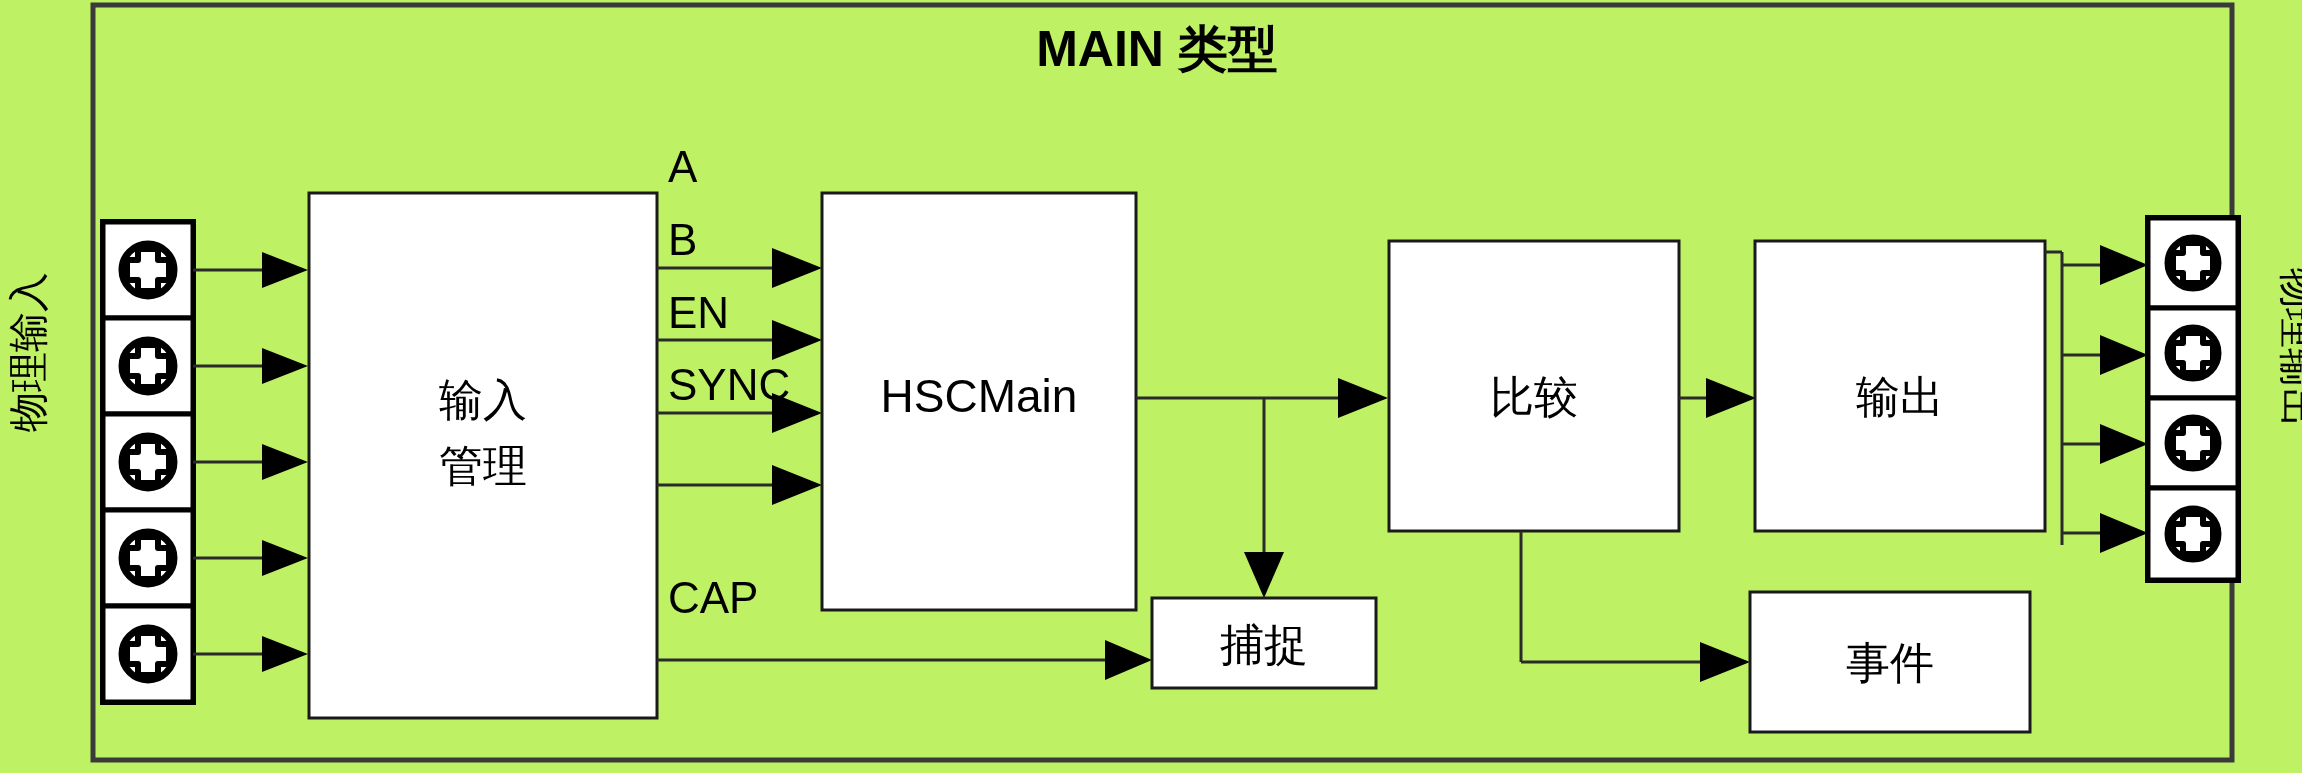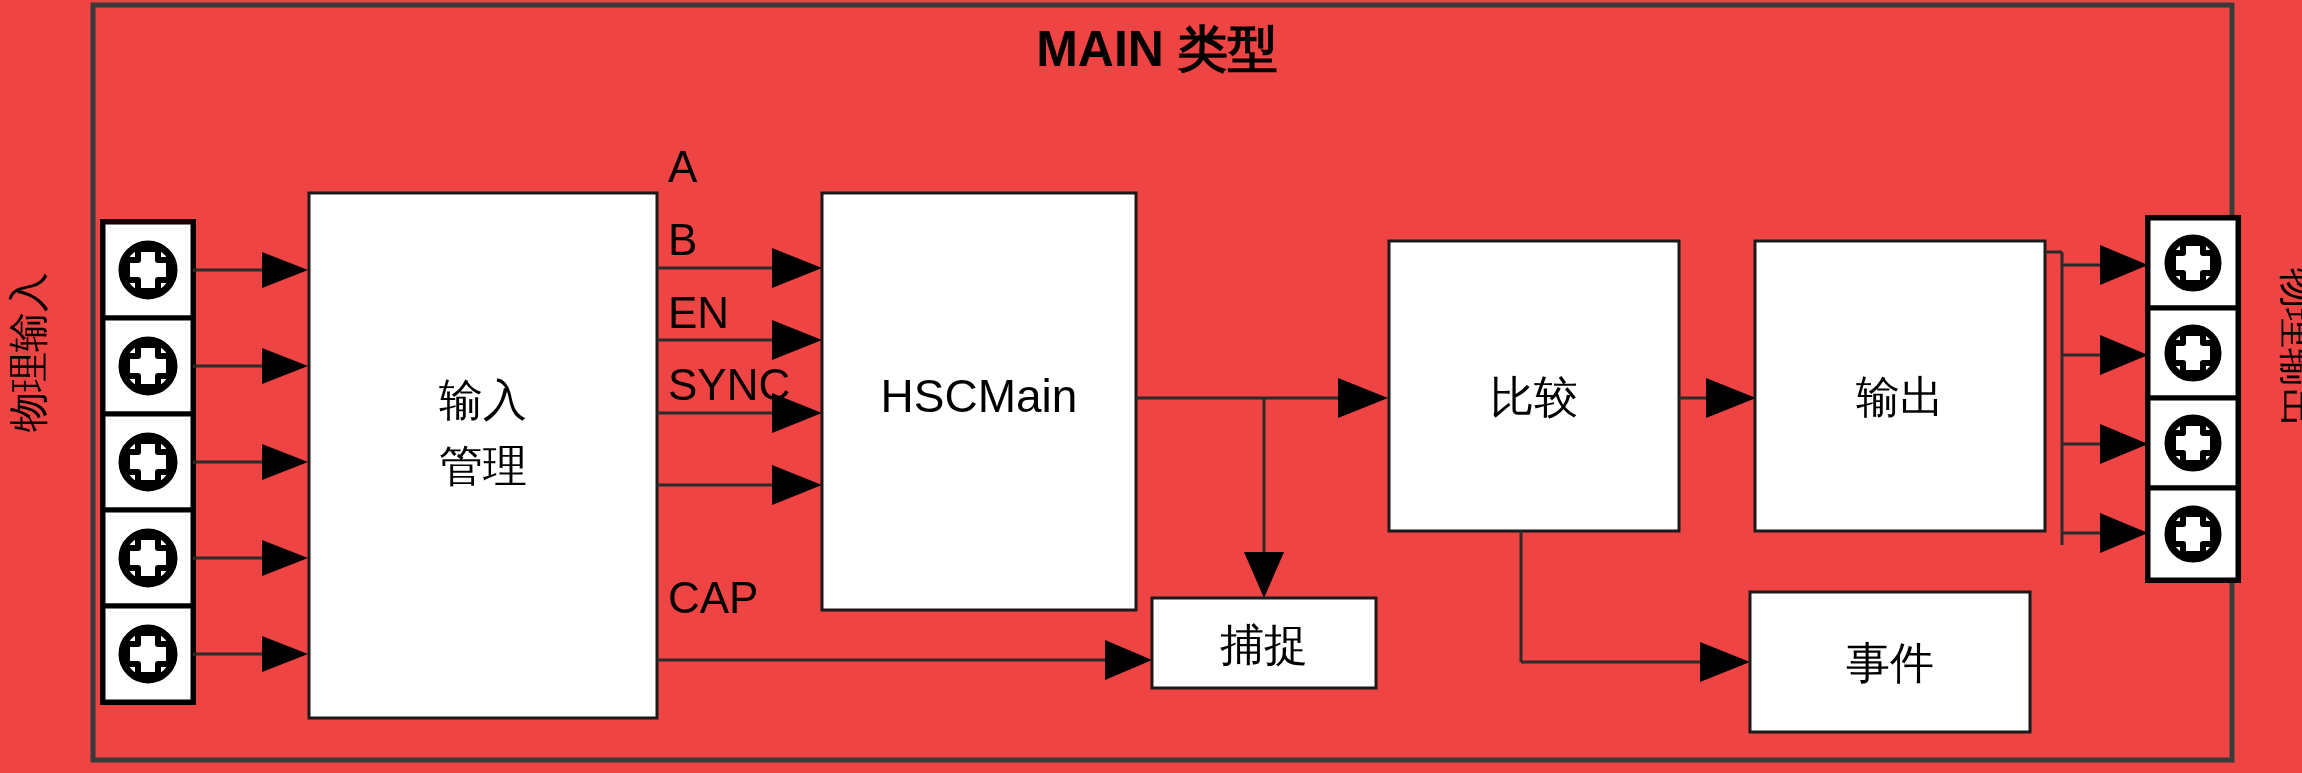--- a/index.html
+++ b/index.html
@@ -1,18 +1,18 @@
 <!DOCTYPE html>
 <html><head>
 <meta charset="utf-8">
 <style>
   html,body{margin:0;padding:0;background:#fff;}
   body{width:2302px;height:773px;overflow:hidden;
        font-family:"Liberation Sans","DejaVu Sans",sans-serif;}
-  #stage{position:relative;width:2302px;height:773px;background:#ef4444;}
+  #stage{position:relative;width:2302px;height:773px;background:#bef264;}
   svg{display:block;}
   .blk{fill:#fff;stroke:#1a1a1a;stroke-width:3;}
   .frame{fill:none;stroke:#3a3a3a;stroke-width:5;}
   .term-outer{fill:#fff;stroke:#000;stroke-width:6;}
   .term-cell{fill:#fff;stroke:#000;stroke-width:5;}
   .wire{stroke:#2a2a2a;stroke-width:3;fill:none;}
   .arrow{fill:#000;stroke:none;}
   .screw-ring{fill:none;stroke:#000;stroke-width:7;}
   .screw-x{fill:#fff;stroke:#000;stroke-width:6;stroke-linejoin:round;}
   text{fill:#000;}

